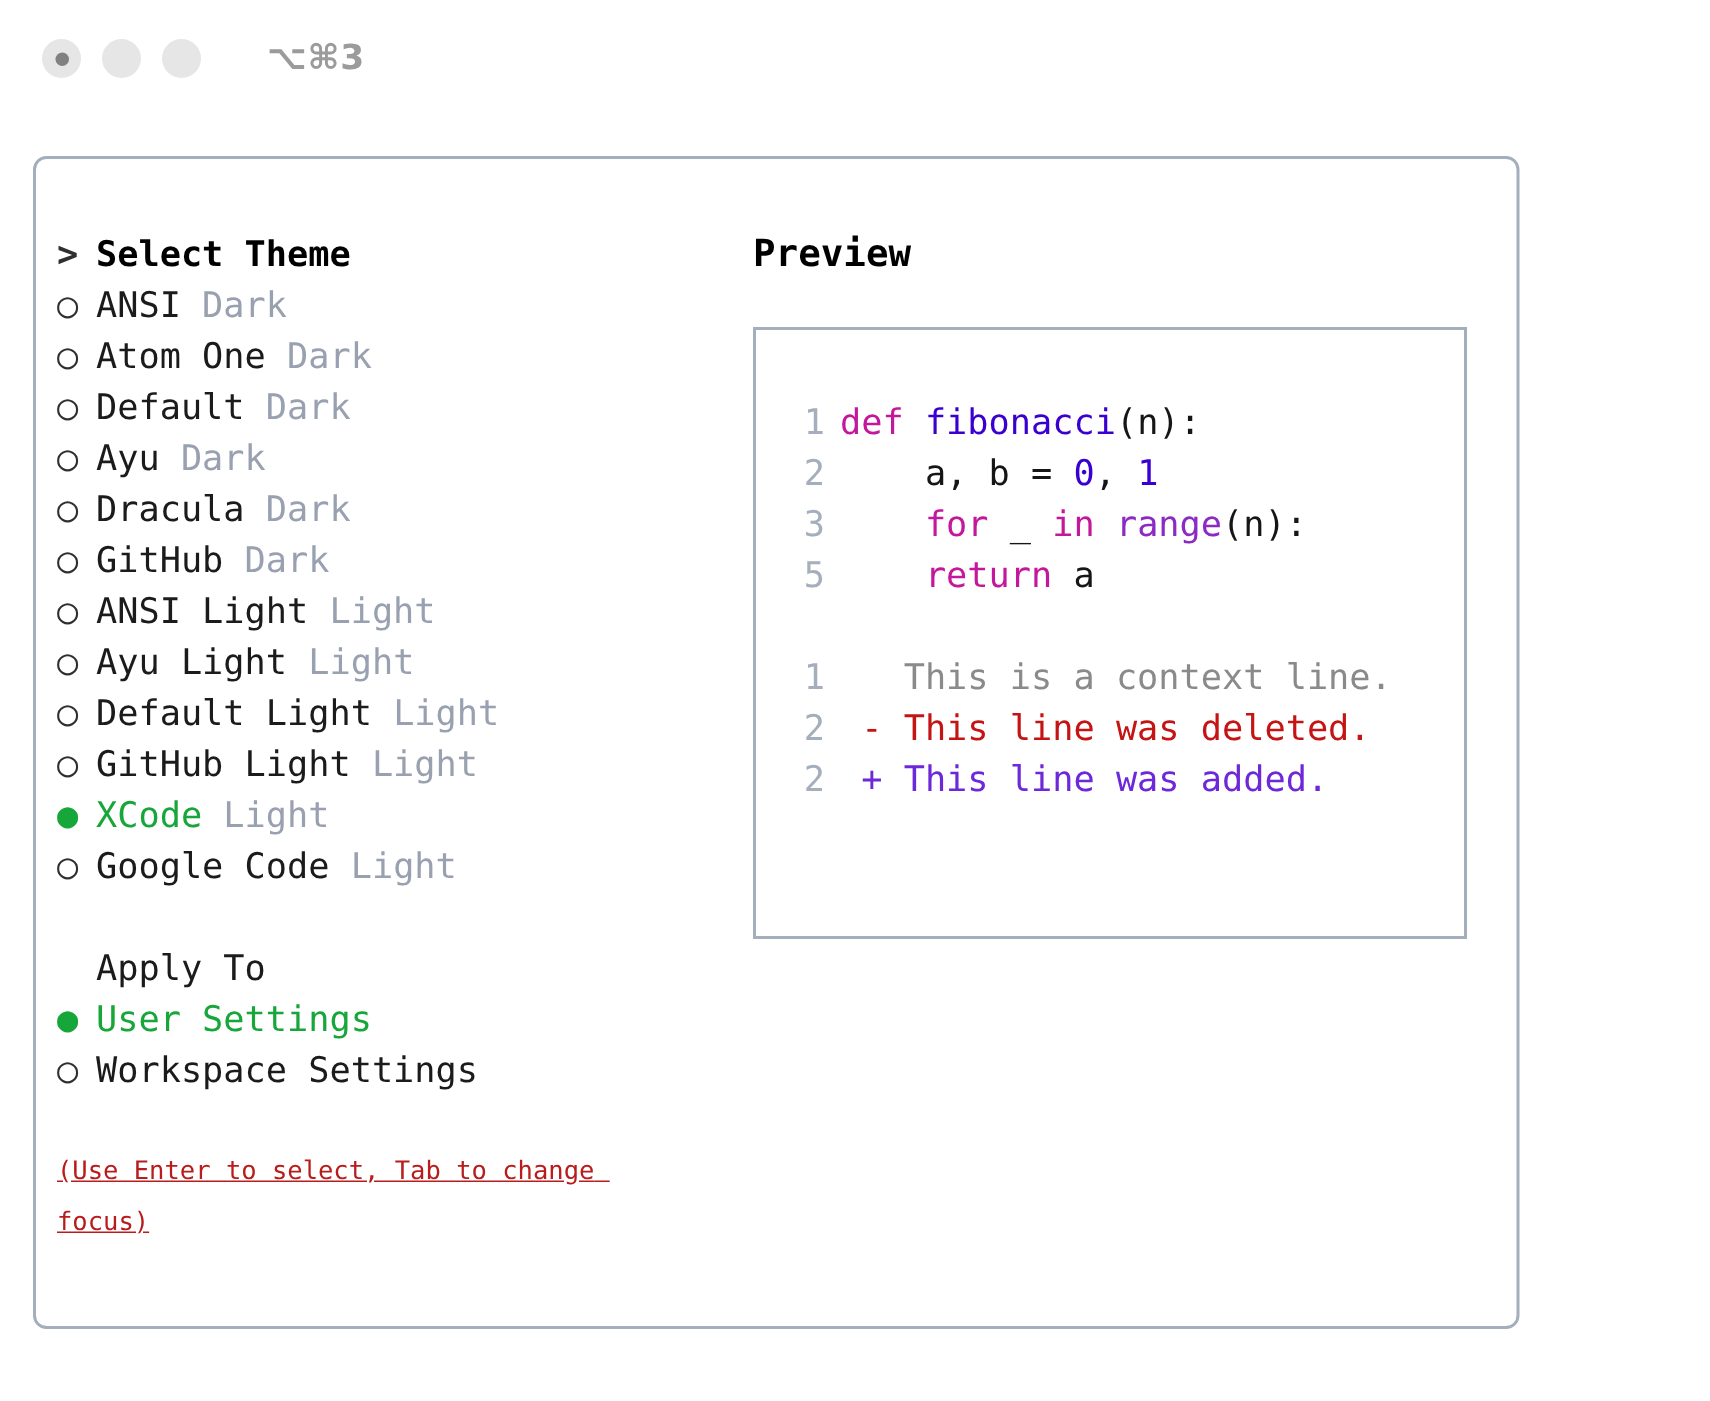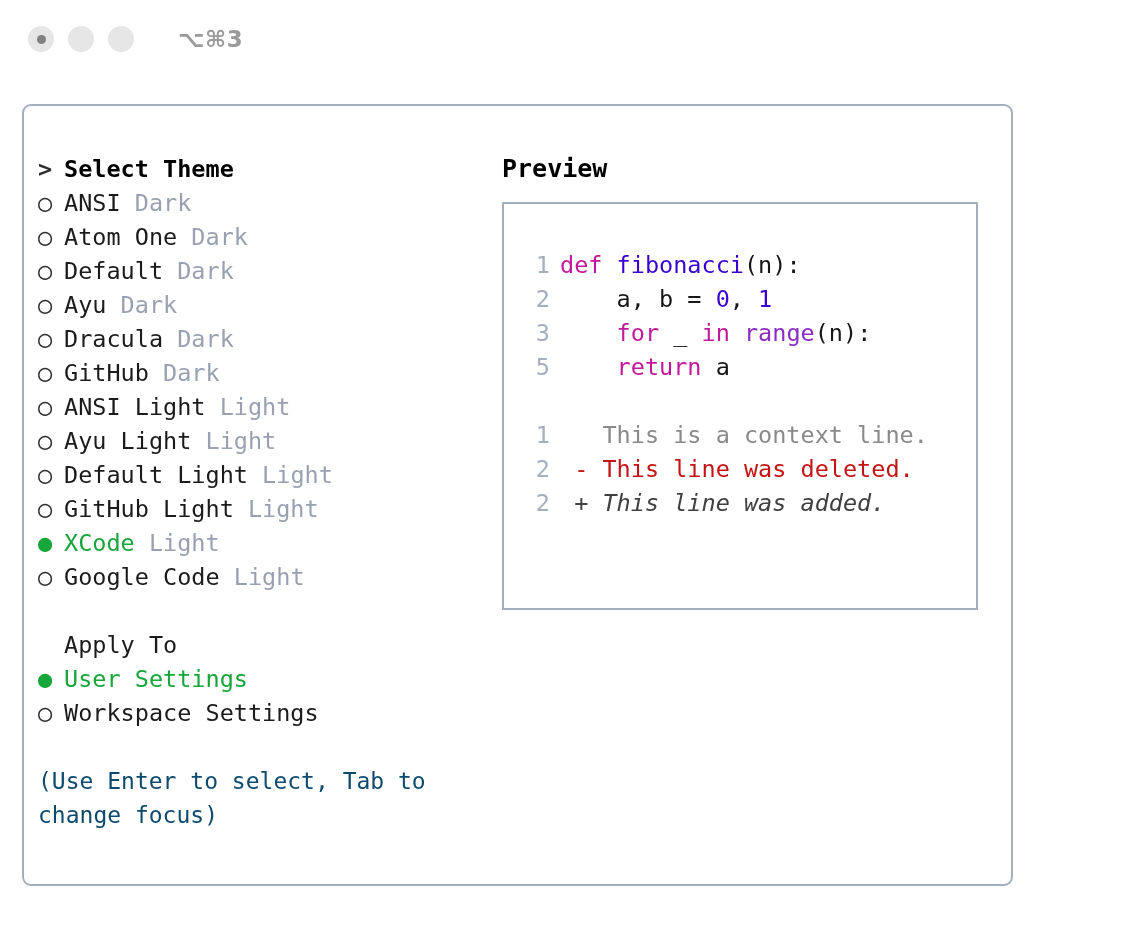--- a/index.html
+++ b/index.html
@@ -119,37 +119,38 @@
   .item-label { color: #1b1b1b; }
   .item-label.selected { color: #16a63a; }
   .tag {
     color: #99a1b1;
   }
 
   .spacer-sm { height: 34px; }
   .spacer-md { height: 34px; }
 
   .hint {
-    font-size: 23px;
-    line-height: 34px;
-    color: #0c4a6e;
+    font-size: 17px;
+    line-height: 34px;
+    color: #b91c1c;
     width: 410px;
     white-space: pre-wrap;
+    text-decoration: underline;
   }
 
   
   .preview-title {
     font-size: 25px;
     font-weight: bold;
     color: #000000;
     line-height: 34px;
     height: 34px;
   }
   .preview-box {
-    margin-top: 16px;
+    margin-top: 32px;
     width: 476px;
     height: 408px;
     border: 2px solid #a5aebd;
     box-sizing: border-box;
     background: #ffffff;
     padding: 44px 0 0 18px;
   }
   .code-line {
     font-size: 23.5px;
     line-height: 34px;
@@ -164,21 +165,21 @@
     margin-right: 10px;
   }
   .tok-kw   { color: #c4189c; }
   .tok-fn   { color: #3a00cf; }
   .tok-num  { color: #3a00cf; }
   .tok-call { color: #8c2bc4; }
   .tok-pln  { color: #161616; }
   .gap-line { height: 34px; }
   .diff-ctx { color: #8a8a8a; }
   .diff-del { color: #c41414; }
-  .diff-add { color: #404040; font-style: italic; }
+  .diff-add { color: #6d28d9; }
 </style>
 </head>
 <body>
 
 <div class="window">
 
   <div class="titlebar">
     <div class="tl-dot active"></div>
     <div class="tl-dot"></div>
     <div class="tl-dot"></div>

